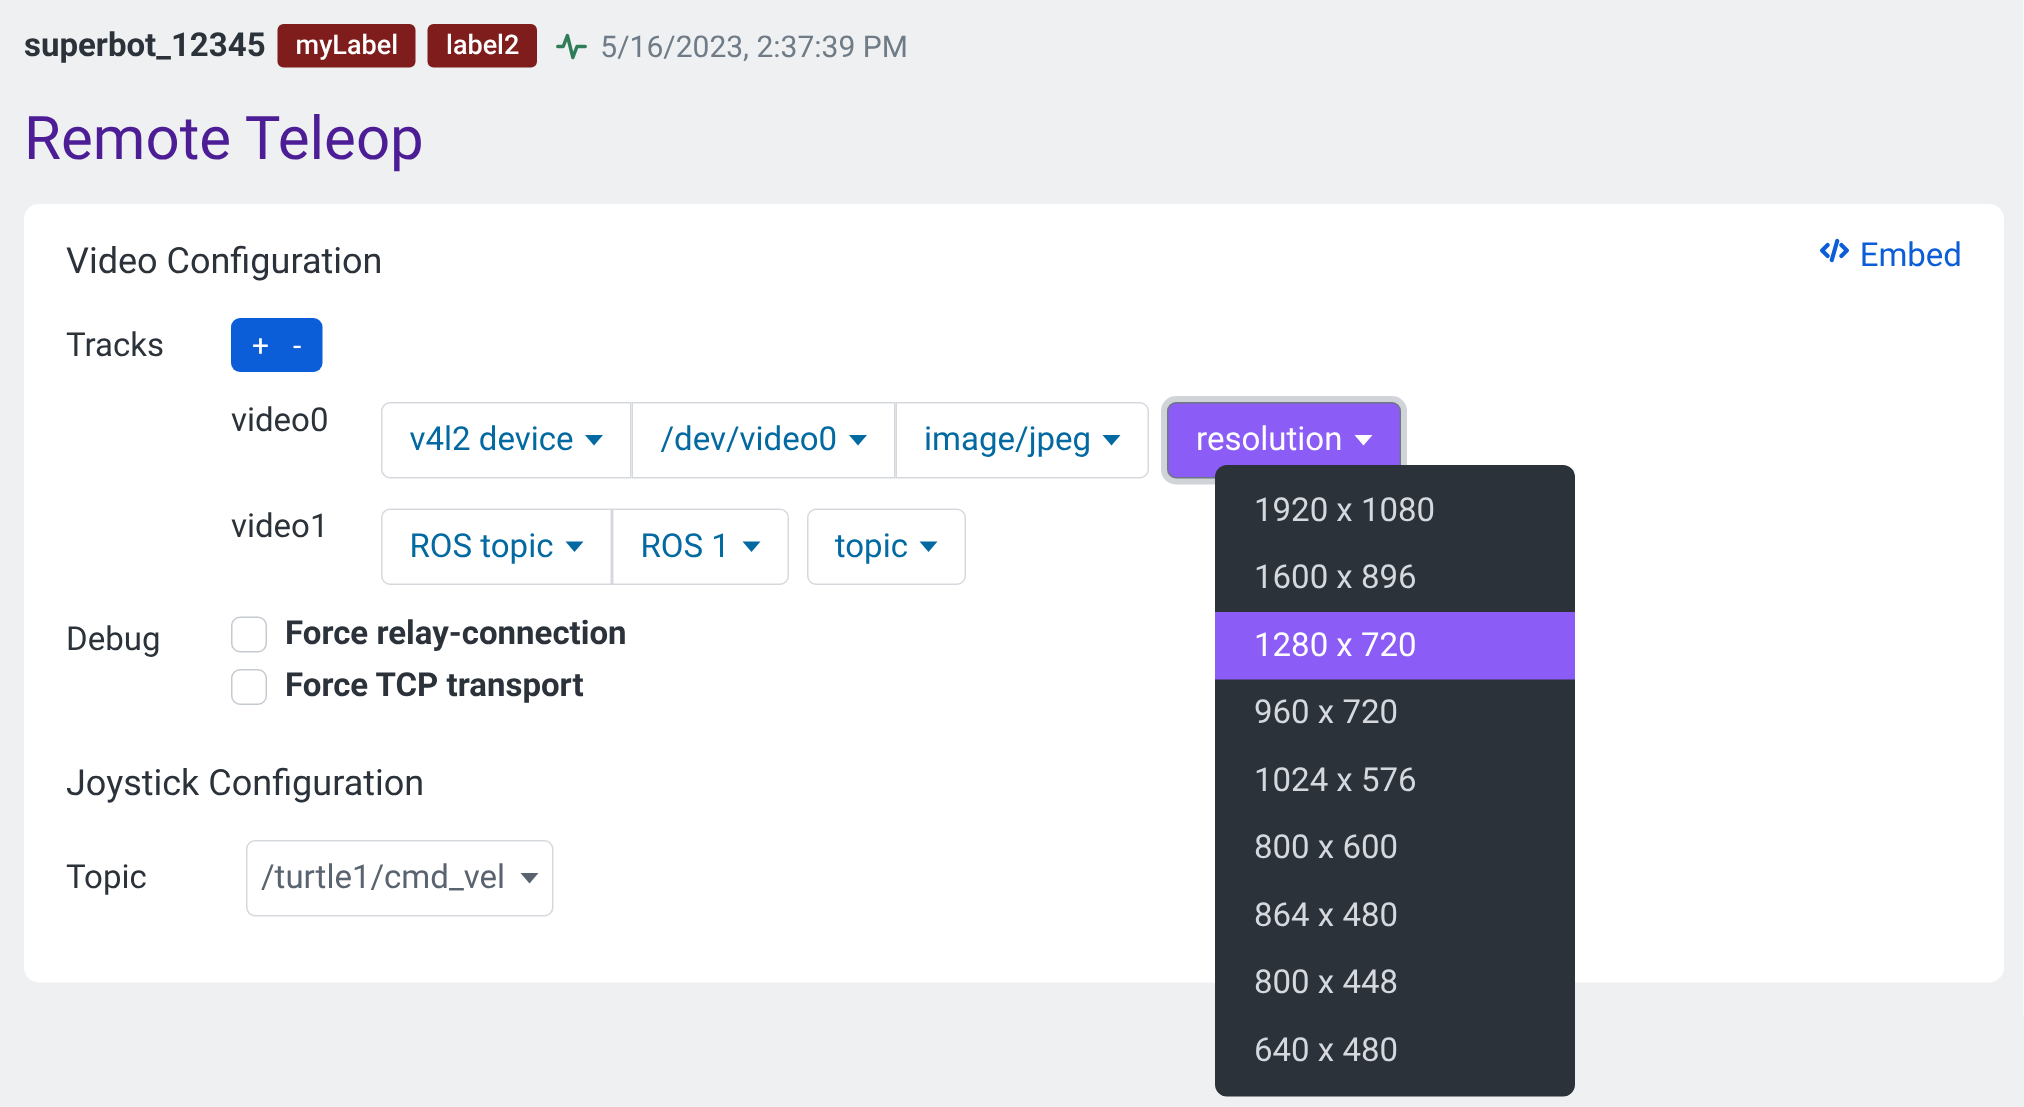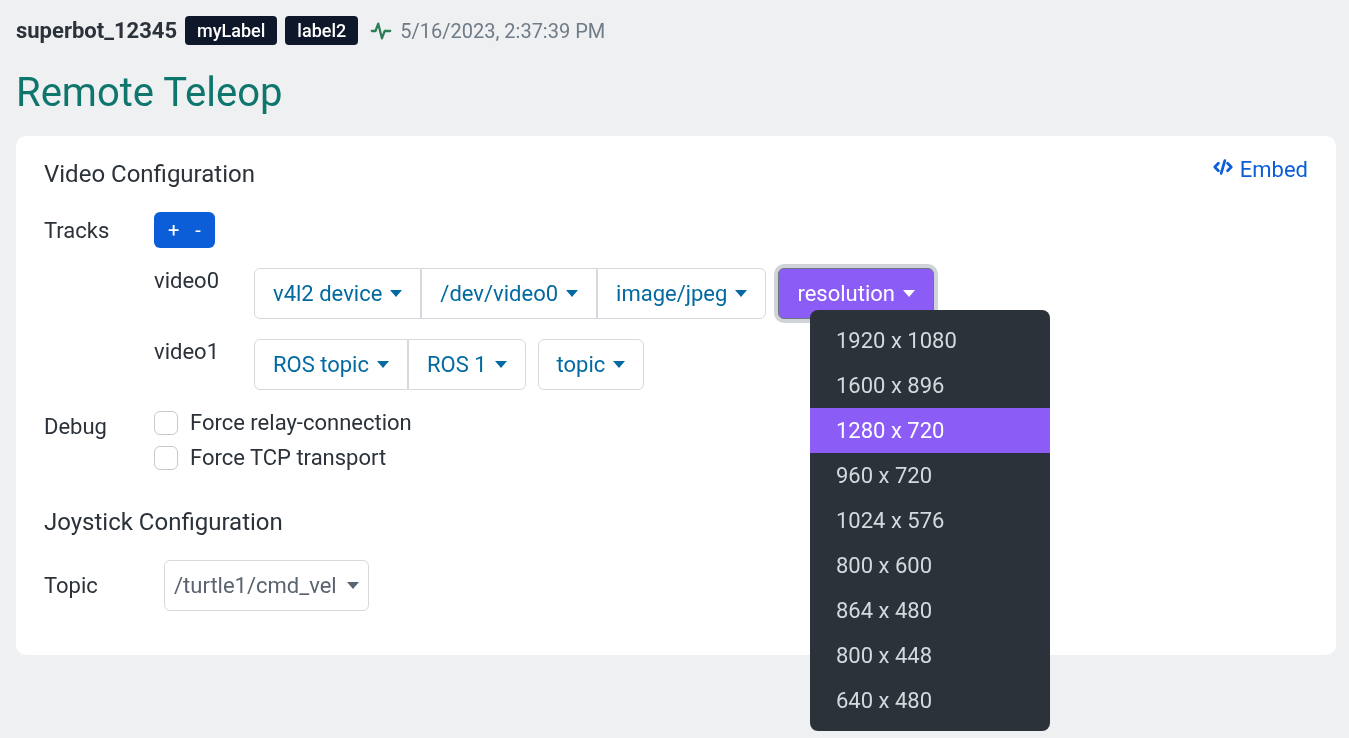--- a/index.html
+++ b/index.html
@@ -17,40 +17,40 @@
   align-items: center;
   gap: 8px;
   margin-bottom: 24px;
 }
 .robot-name {
   font-weight: 700;
   font-size: 22px;
   color: #2b323a;
 }
 .label-badge {
-  background: #0f172a;
+  background: #7f1d1d;
   color: #fff;
   padding: 4px 12px;
   border-radius: 4px;
   font-size: 18px;
   font-weight: 500;
 }
 .heartbeat-icon {
   color: #2e7d58;
   margin-left: 4px;
   display: inline-flex;
 }
 .timestamp {
   color: #6f7b86;
   font-size: 20px;
 }
 .page-title {
   font-size: 40px;
   font-weight: 400;
-  color: #0f766e;
+  color: #4c1d95;
   margin-bottom: 20px;
 }
 .card {
   background: #fff;
   border-radius: 10px;
   padding: 24px 28px;
   position: relative;
   width: 1320px;
 }
 .embed-link {
@@ -146,20 +146,21 @@
 .checkbox-box {
   width: 24px; height: 24px;
   border: 1px solid #c5cad1;
   border-radius: 6px;
   background: #fff;
   cursor: pointer;
 }
 .checkbox-label {
   font-size: 22px;
   color: #2b323a;
+  font-weight: bold;
 }
 .debug-row {
   display: flex;
   align-items: flex-start;
   margin-bottom: 28px;
 }
 .debug-row .row-label { padding-top: 4px; }
 .topic-dropdown {
   margin-left: 10px;
   border: 1px solid #d5d9de;

